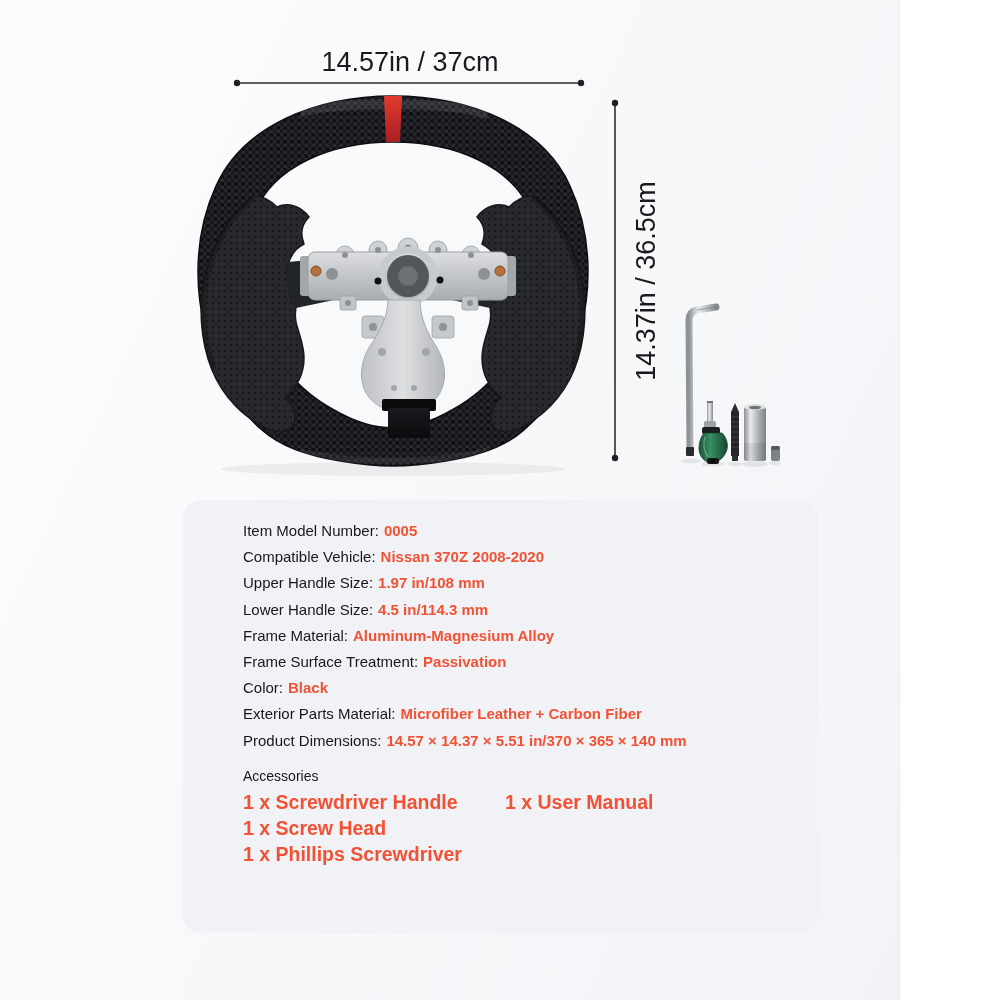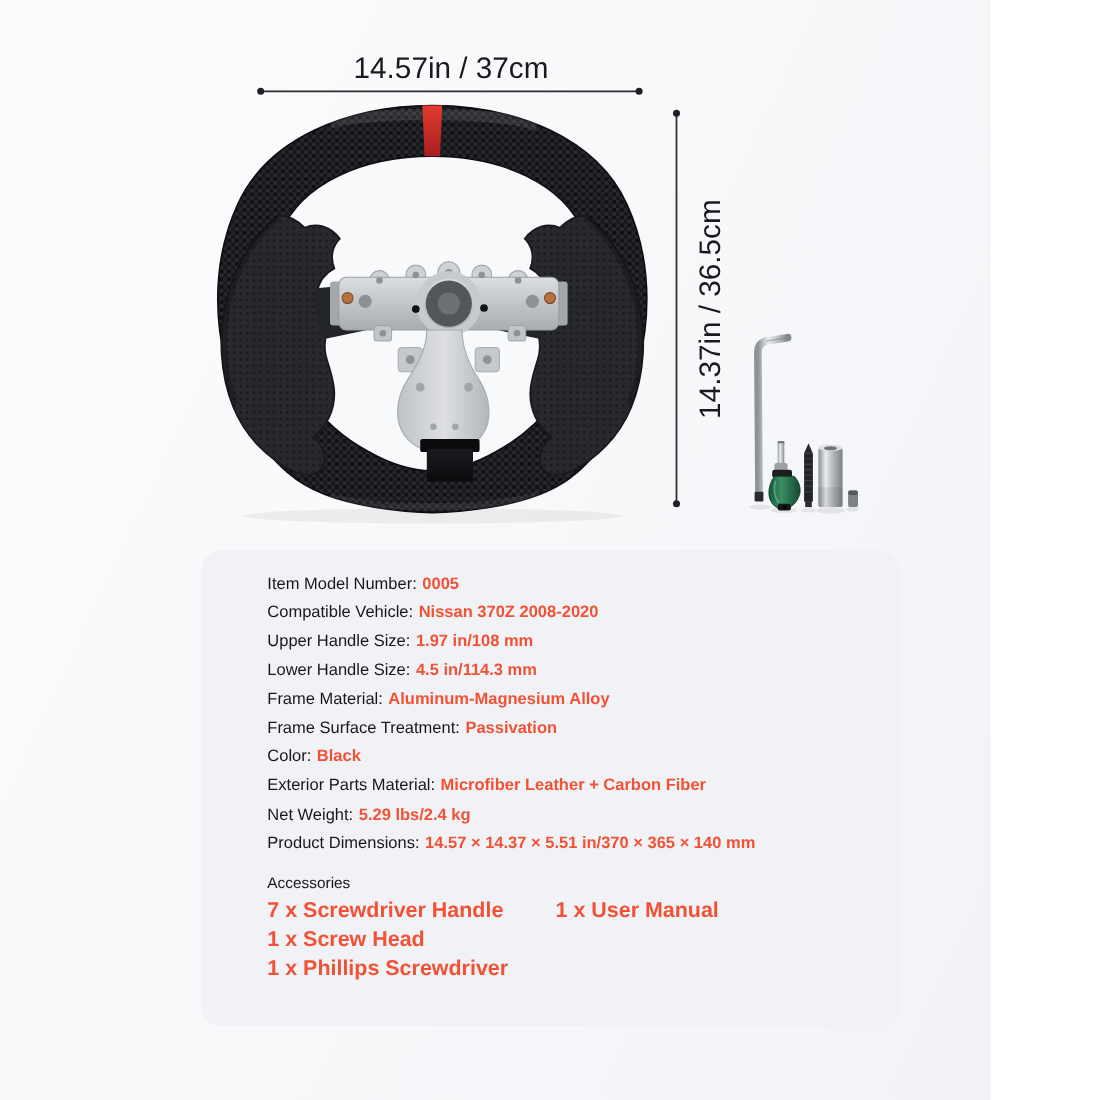--- a/index.html
+++ b/index.html
@@ -252,27 +252,26 @@
 
   <div class="panel">
     <div class="spec-row"><span>Item Model Number:</span><span class="val">0005</span></div>
     <div class="spec-row"><span>Compatible Vehicle:</span><span class="val">Nissan 370Z 2008-2020</span></div>
     <div class="spec-row"><span>Upper Handle Size:</span><span class="val">1.97 in/108 mm</span></div>
     <div class="spec-row"><span>Lower Handle Size:</span><span class="val">4.5 in/114.3 mm</span></div>
     <div class="spec-row"><span>Frame Material:</span><span class="val">Aluminum-Magnesium Alloy</span></div>
     <div class="spec-row"><span>Frame Surface Treatment:</span><span class="val">Passivation</span></div>
     <div class="spec-row"><span>Color:</span><span class="val">Black</span></div>
     <div class="spec-row"><span>Exterior Parts Material:</span><span class="val">Microfiber Leather + Carbon Fiber</span></div>
-    <div class="spec-row"><span>Net Weight:</span><span class="val">5.29 lbs/2.4 kg</span></div>
     <div class="spec-row"><span>Product Dimensions:</span><span class="val">14.57 × 14.37 × 5.51 in/370 × 365 × 140 mm</span></div>
 
     <div class="acc-title">Accessories</div>
     <div class="acc-cols">
       <div class="acc-col c1">
-        <span class="acc-item">7 x Screwdriver Handle</span>
+        <span class="acc-item">1 x Screwdriver Handle</span>
         <span class="acc-item">1 x Screw Head</span>
         <span class="acc-item">1 x Phillips Screwdriver</span>
       </div>
       <div class="acc-col c2">
         <span class="acc-item">1 x User Manual</span>
       </div>
     </div>
   </div>
 </div>
 

